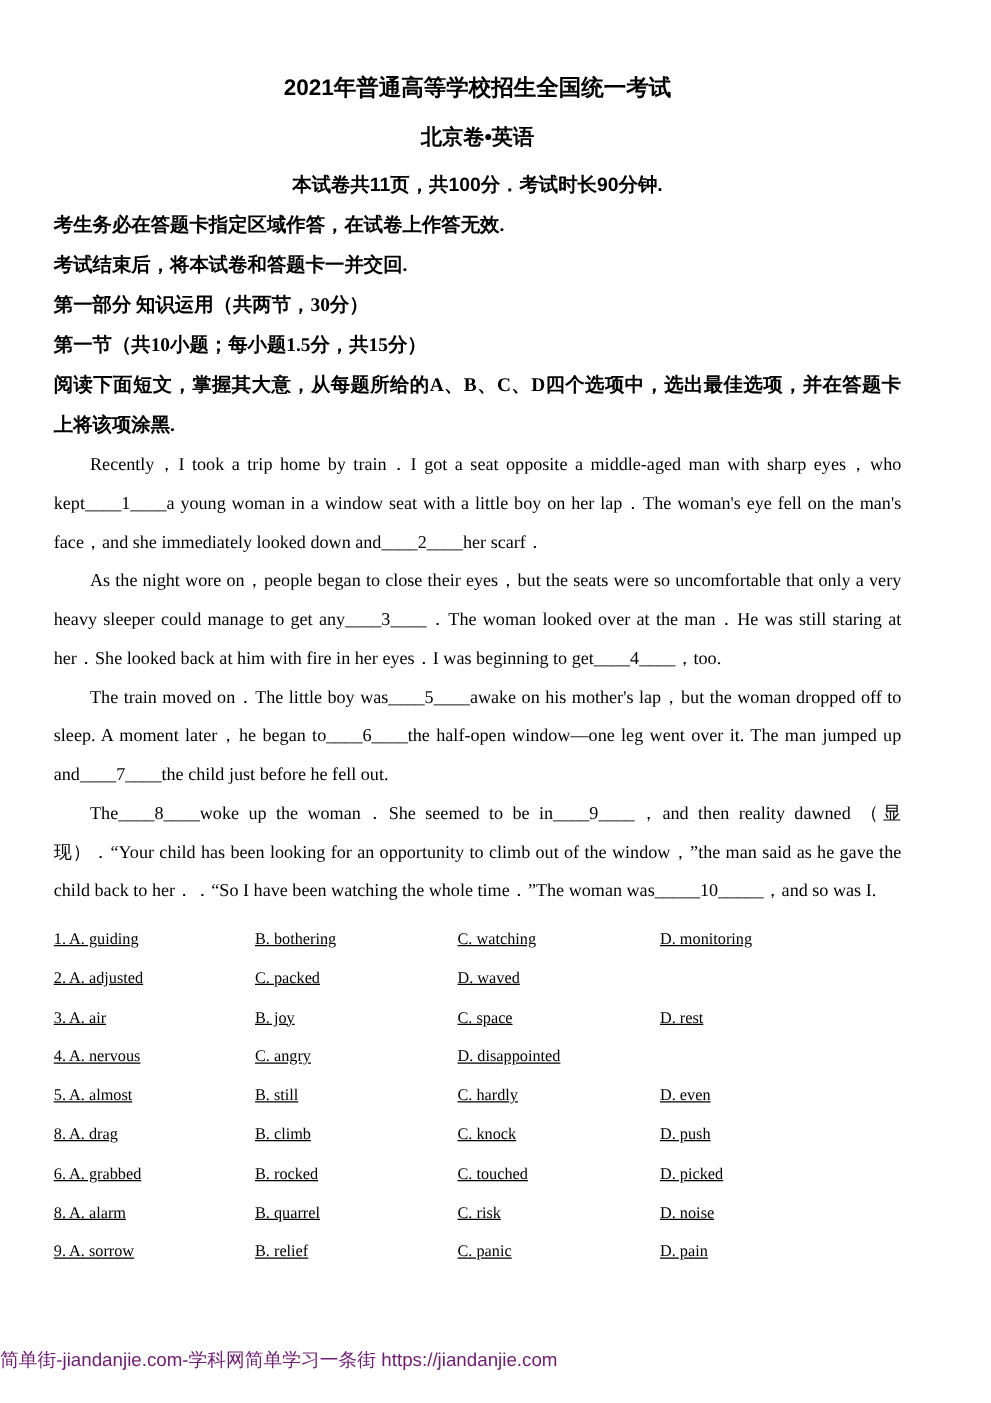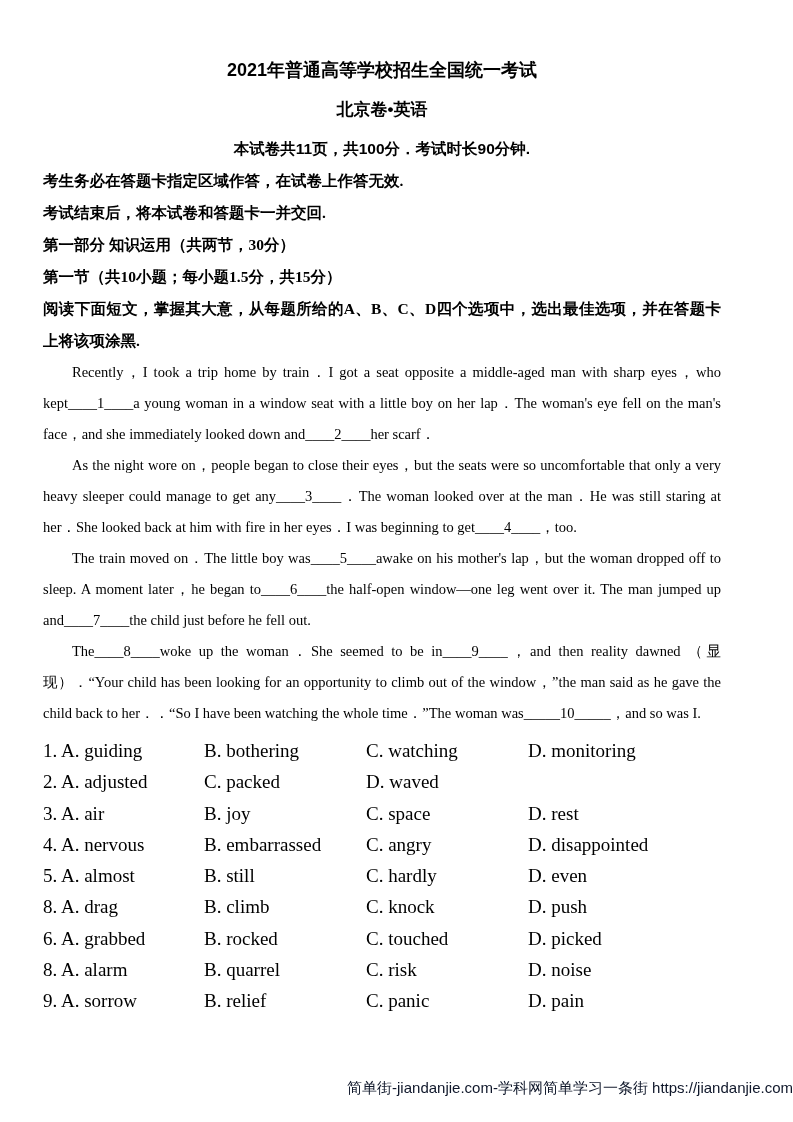--- a/index.html
+++ b/index.html
@@ -52,31 +52,32 @@
     text-align: justify;
     text-indent: 2em;
   }
   .para:first-of-type { margin-top: 4px; }
   .options {
     margin-top: 6px;
   }
   .opt-row {
     display: grid;
     grid-template-columns: 161px 162px 162px 1fr;
-    font-size: 19px;
+    font-size: 13px;
     line-height: 31.3px;
+    text-decoration: underline;
   }
   .opt-cell { white-space: nowrap; }
   .footer {
     position: absolute;
     left: 0;
     bottom: 24px;
     width: 100%;
-    text-align: right;
-    color: #0f172a;
+    text-align: left;
+    color: #701a75;
     font-size: 15px;
     font-family: "Liberation Sans", sans-serif;
     margin-top: 19px;
   }
 </style>
 </head>
 <body>
 
 <div class="page">
 
@@ -110,21 +111,20 @@
       <span class="opt-cell">D. waved</span>
     </div>
     <div class="opt-row">
       <span class="opt-cell">3. A. air</span>
       <span class="opt-cell">B. joy</span>
       <span class="opt-cell">C. space</span>
       <span class="opt-cell">D. rest</span>
     </div>
     <div class="opt-row">
       <span class="opt-cell">4. A. nervous</span>
-      <span class="opt-cell">B. embarrassed</span>
       <span class="opt-cell">C. angry</span>
       <span class="opt-cell">D. disappointed</span>
     </div>
     <div class="opt-row">
       <span class="opt-cell">5. A. almost</span>
       <span class="opt-cell">B. still</span>
       <span class="opt-cell">C. hardly</span>
       <span class="opt-cell">D. even</span>
     </div>
     <div class="opt-row">

